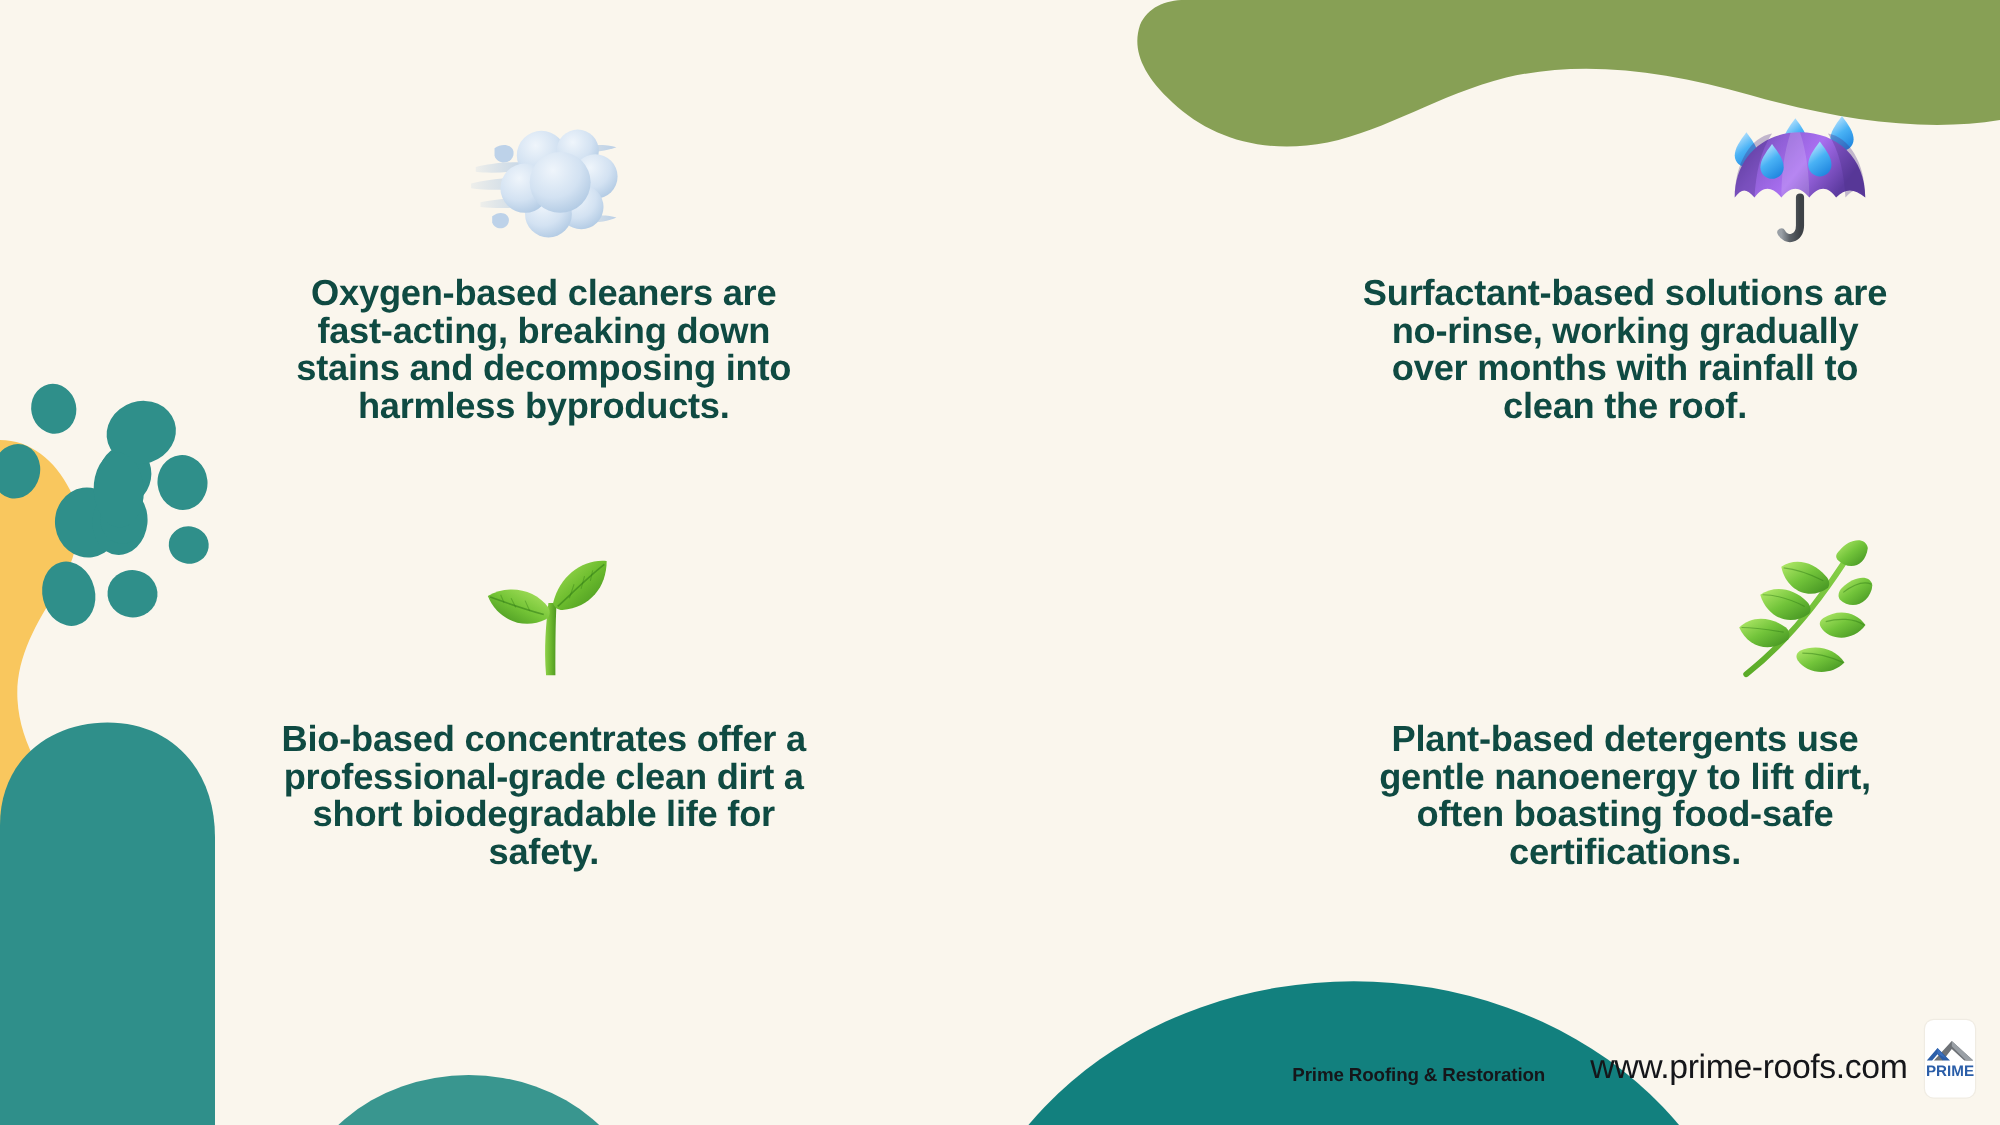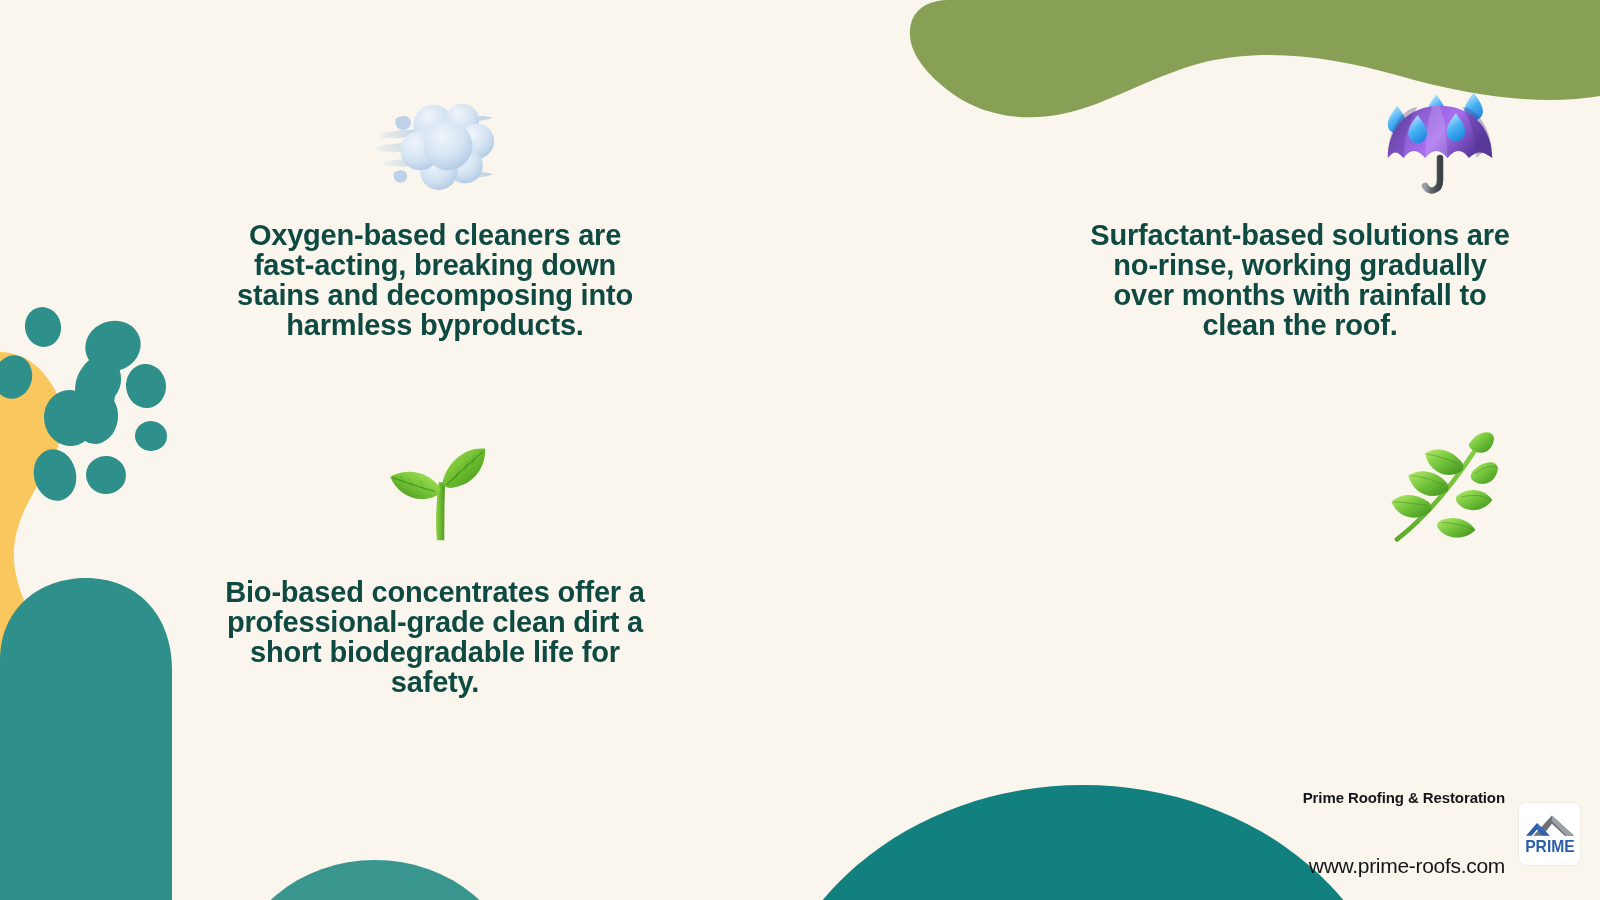--- a/index.html
+++ b/index.html
@@ -81,44 +81,43 @@
   .brand {
     position: absolute;
     right: 20px;
     bottom: 22px;
     display: flex;
     align-items: center;
     gap: 14px;
   }
   .brand-text {
     display: flex;
-    flex-direction: column;
     align-items: flex-end;
     justify-content: center;
     gap: 36px;
   }
   .brand-name {
     color: #15161a;
     font-family: "Liberation Sans", sans-serif;
     font-weight: bold;
     font-size: 15px;
     letter-spacing: -0.1px;
     white-space: nowrap;
   }
   .brand-url {
     margin-top: 12px;
     color: #15161a;
     font-family: "Liberation Sans", sans-serif;
     font-weight: normal;
-    font-size: 21px;
+    font-size: 27px;
     letter-spacing: -0.3px;
     white-space: nowrap;
   }
   .brand-logo {
-    width: 61px;
+    width: 40px;
     height: 62px;
     background: #ffffff;
     border-radius: 7px;
     display: flex;
     align-items: center;
     justify-content: center;
     box-shadow: 0 0 0 1px rgba(0,0,0,0.04);
   }
 </style>
 </head>
@@ -315,20 +314,21 @@
           <g fill="none" stroke="#2f7a16" stroke-width="1" opacity="0.45">
             <path d="M 48 82 C 36 80 22 78 12 78"></path>
             <path d="M 66 60 C 54 54 40 50 30 50"></path>
             <path d="M 82 38 C 70 32 58 28 48 27"></path>
             <path d="M 64 100 C 76 100 90 104 99 108"></path>
             <path d="M 84 73 C 95 70 108 70 117 76"></path>
             <path d="M 99 48 C 107 42 116 38 123 41"></path>
           </g>
         </svg>
       </div>
+      <p class="card-text">Plant-based detergents use gentle nanoenergy to lift dirt, often boasting food-safe certifications.</p>
     </div>
 
   </div>
 
   <div class="brand">
     <div class="brand-text">
       <div class="brand-name">Prime Roofing &amp; Restoration</div>
       <div class="brand-url">www.prime-roofs.com</div>
     </div>
     <div class="brand-logo">

